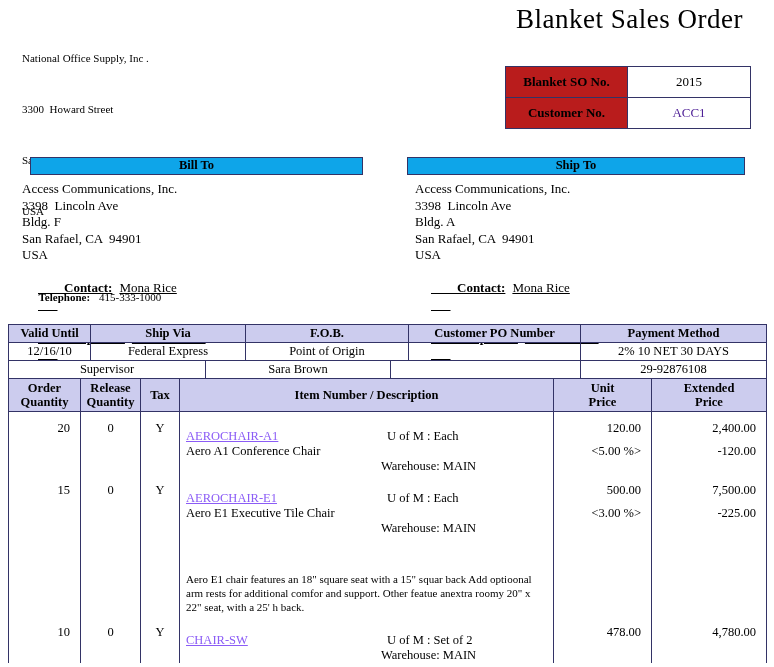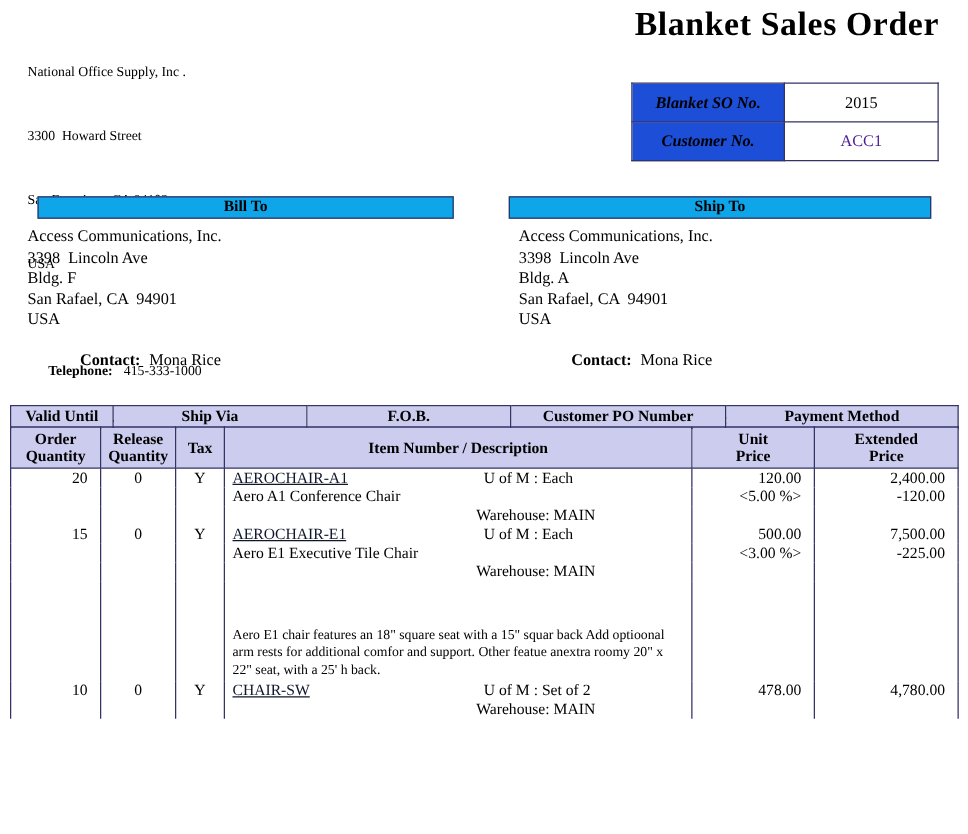--- a/index.html
+++ b/index.html
@@ -7,42 +7,42 @@
         font-family:"Liberation Serif",serif;color:#000;}
   .b{font-weight:bold;}
 
   
   .company{position:absolute;left:22px;top:16px;font-size:11px;line-height:17px;white-space:pre;}
   .company .tel{margin-top:18px;}
   .lblgap{margin-left:9px;}
 
   
   .title{position:absolute;left:497px;top:4px;width:265px;text-align:center;
-         font-size:27px;font-weight:bold;letter-spacing:0.5px;}
+         font-size:27px;font-weight:normal;letter-spacing:0.5px;}
 
   table{border-collapse:collapse;}
 
   
   .order-box{position:absolute;left:505px;top:66px;}
   .order-box td{border:1px solid #333366;height:28px;text-align:center;font-size:13px;}
-  .order-box td.lbl{width:119px;background:#1d4ed8;font-weight:bold;font-style:italic;}
+  .order-box td.lbl{width:119px;background:#b91c1c;font-weight:bold;}
   .order-box td.val{width:120px;}
   .link{color:#4c1d95;}
-  .itemlink{color:#0f172a;text-decoration:underline;cursor:pointer;display:inline-block;min-width:201px;}
+  .itemlink{color:#8b5cf6;text-decoration:underline;cursor:pointer;display:inline-block;min-width:201px;margin-top:17px;}
 
   
   .bill{position:absolute;left:22px;top:157px;width:341px;}
   .ship{position:absolute;left:407px;top:157px;width:338px;}
   .bar{border:1px solid #333366;background:#0ea5e9;font-weight:bold;text-align:center;
        font-size:12.5px;height:16px;line-height:15px;}
   .bill .bar{margin-left:8px;}
   .ship .addr{margin-left:8px;}
   .addr{margin-top:6px;font-size:13px;line-height:16.5px;}
   .addr div{white-space:pre;}
-  .indent{margin-left:16px;}
+  .indent{margin-left:16px;text-decoration:underline;}
   .vgap{margin-left:7px;}
 
   
   .tables{position:absolute;left:8px;top:325px;width:758px;}
   .grid{table-layout:fixed;width:758px;margin-top:-1px;padding-left:12px;}
   .grid th{background:#CCCCEE;font-weight:bold;text-align:center;font-size:12.5px;
            border:1px solid #333366;padding:1px 2px;height:15px;overflow:hidden;}
   .grid td{border:1px solid #333366;text-align:center;font-size:12.5px;padding:1px 2px;height:15px;overflow:hidden;}
 
   #items th{height:30px;line-height:14px;}
@@ -132,31 +132,44 @@
           <col style="width:186px">
         </colgroup>
       <tbody>
           <tr>
         <th>Valid Until</th>
         <th>Ship Via</th>
         <th>F.O.B.</th>
         <th>Customer PO Number</th>
         <th>Payment Method</th>
       </tr>
+      <tr>
+        <td>12/16/10</td>
+        <td>Federal Express</td>
+        <td>Point of Origin</td>
+        <td></td>
+        <td>2% 10 NET 30 DAYS</td>
+      </tr>
     </tbody>
       </table>
 
     <table class="grid" id="terms2">
       <colgroup>
           <col style="width:197px">
           <col style="width:185px">
           <col style="width:190px">
           <col style="width:186px">
         </colgroup>
       <tbody>
+      <tr>
+        <td>Supervisor</td>
+        <td>Sara Brown</td>
+        <td></td>
+        <td>29-92876108</td>
+      </tr>
     </tbody>
       </table>
 
     <table class="grid" id="items">
       <colgroup>
           <col style="width:72px">
           <col style="width:60px">
           <col style="width:39px">
           <col style="width:374px">
           <col style="width:98px">

